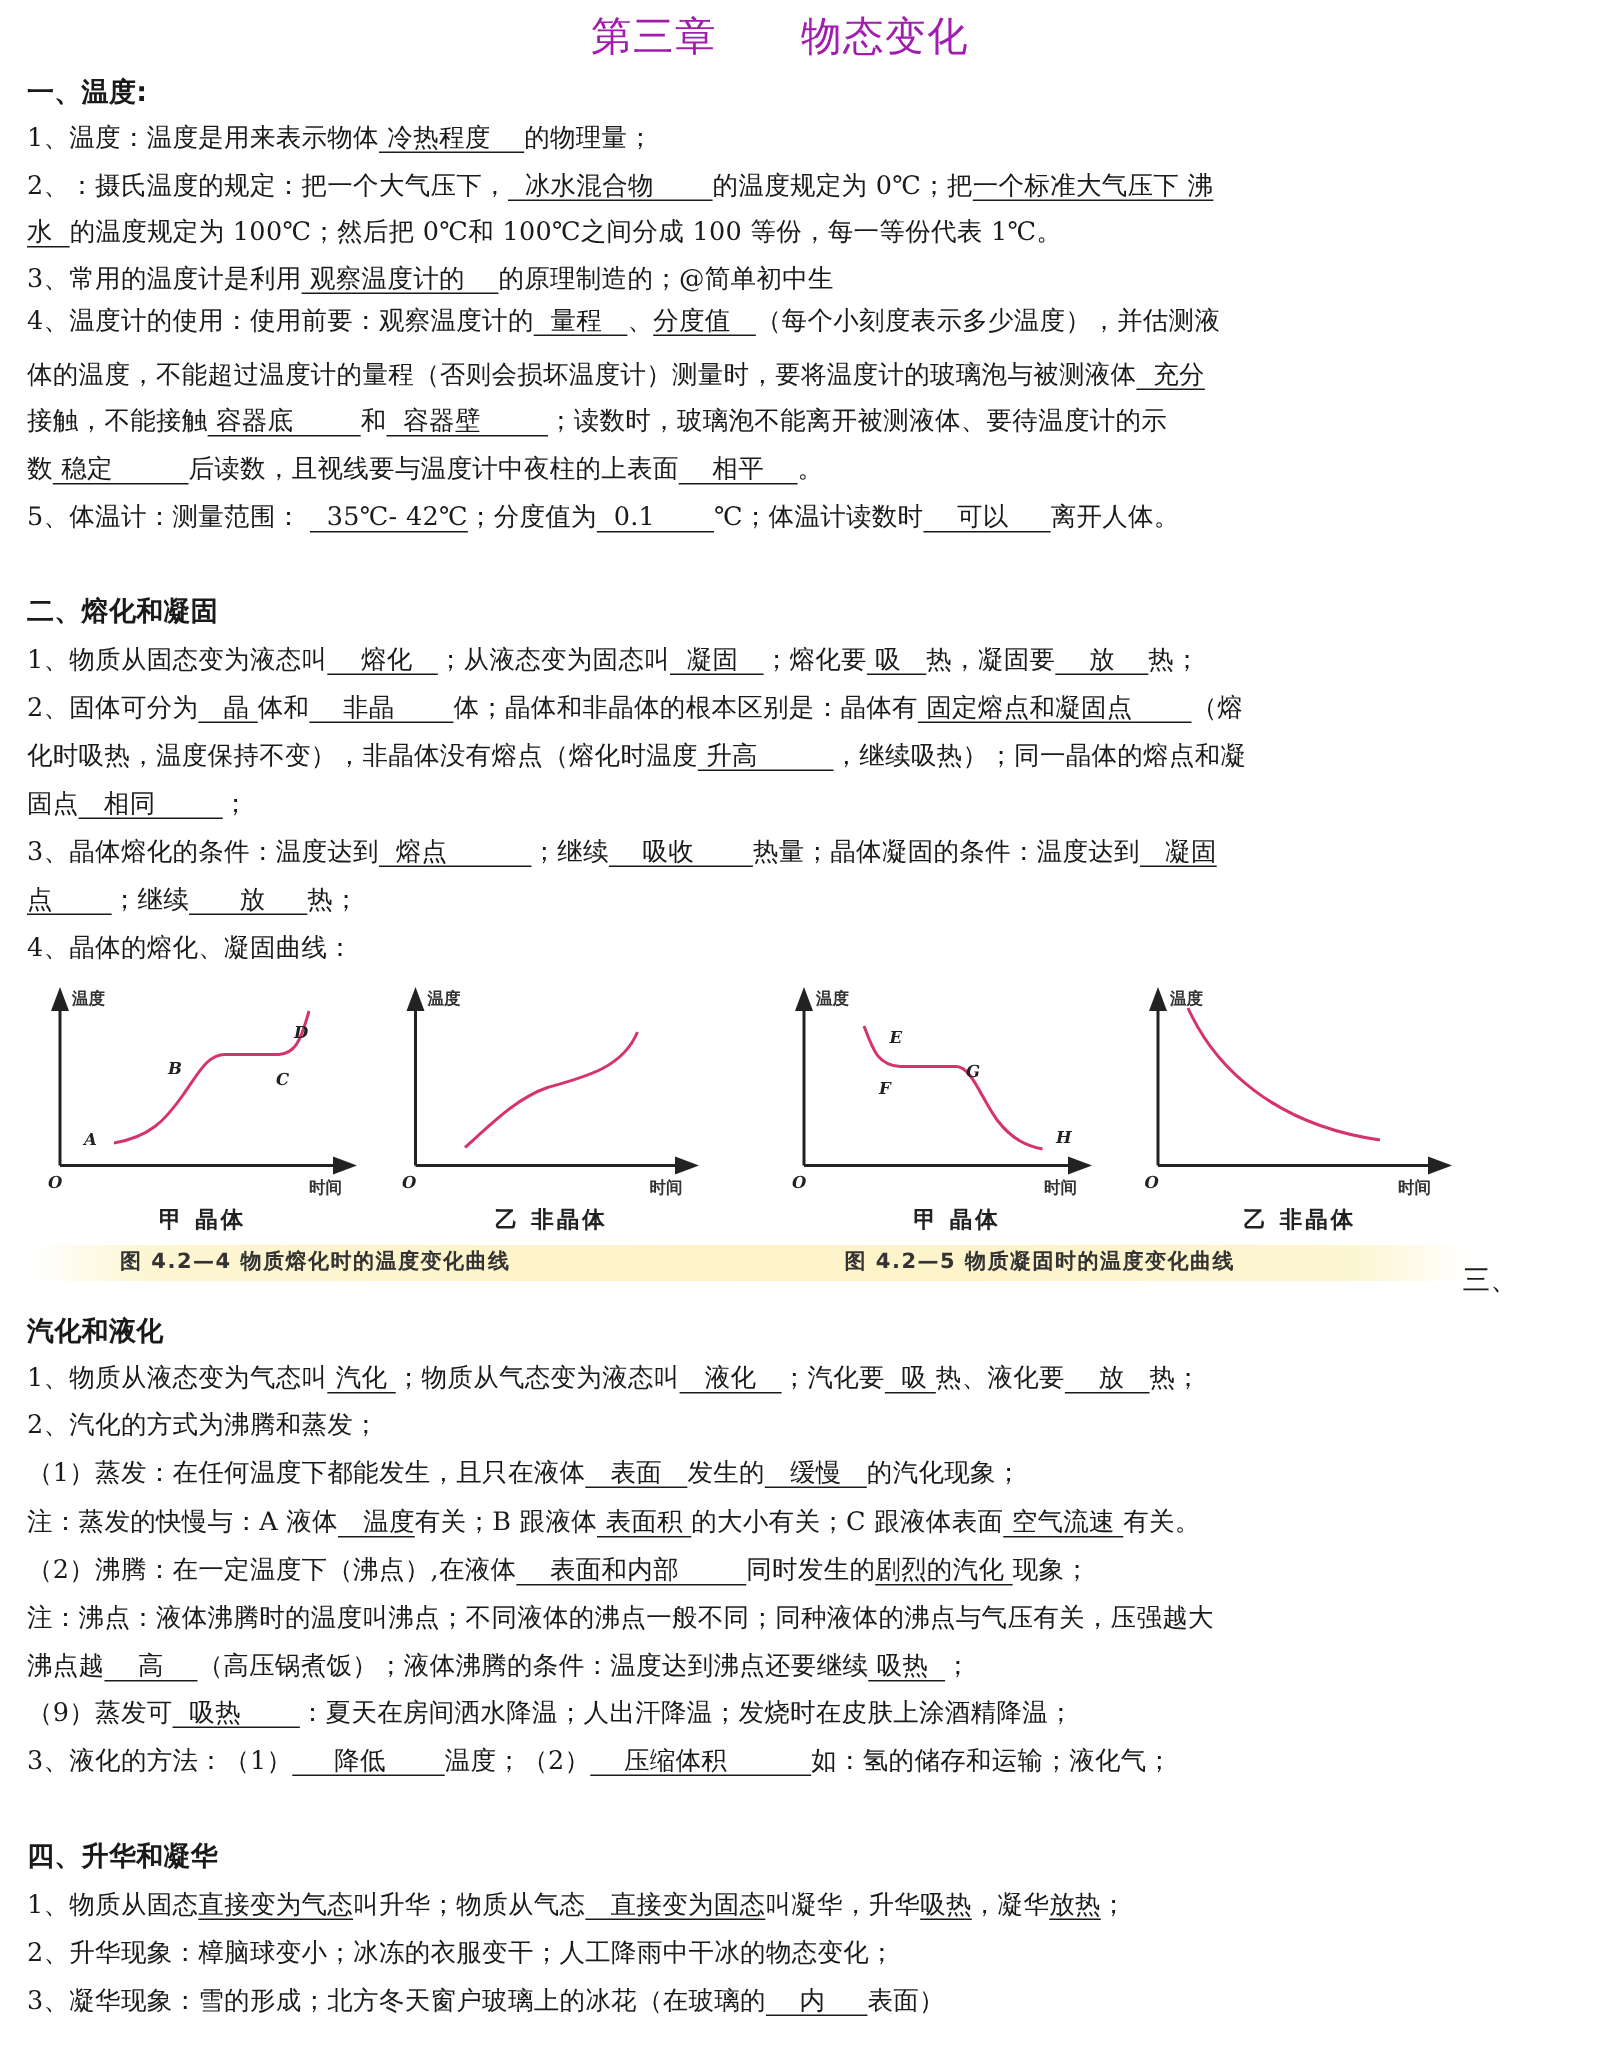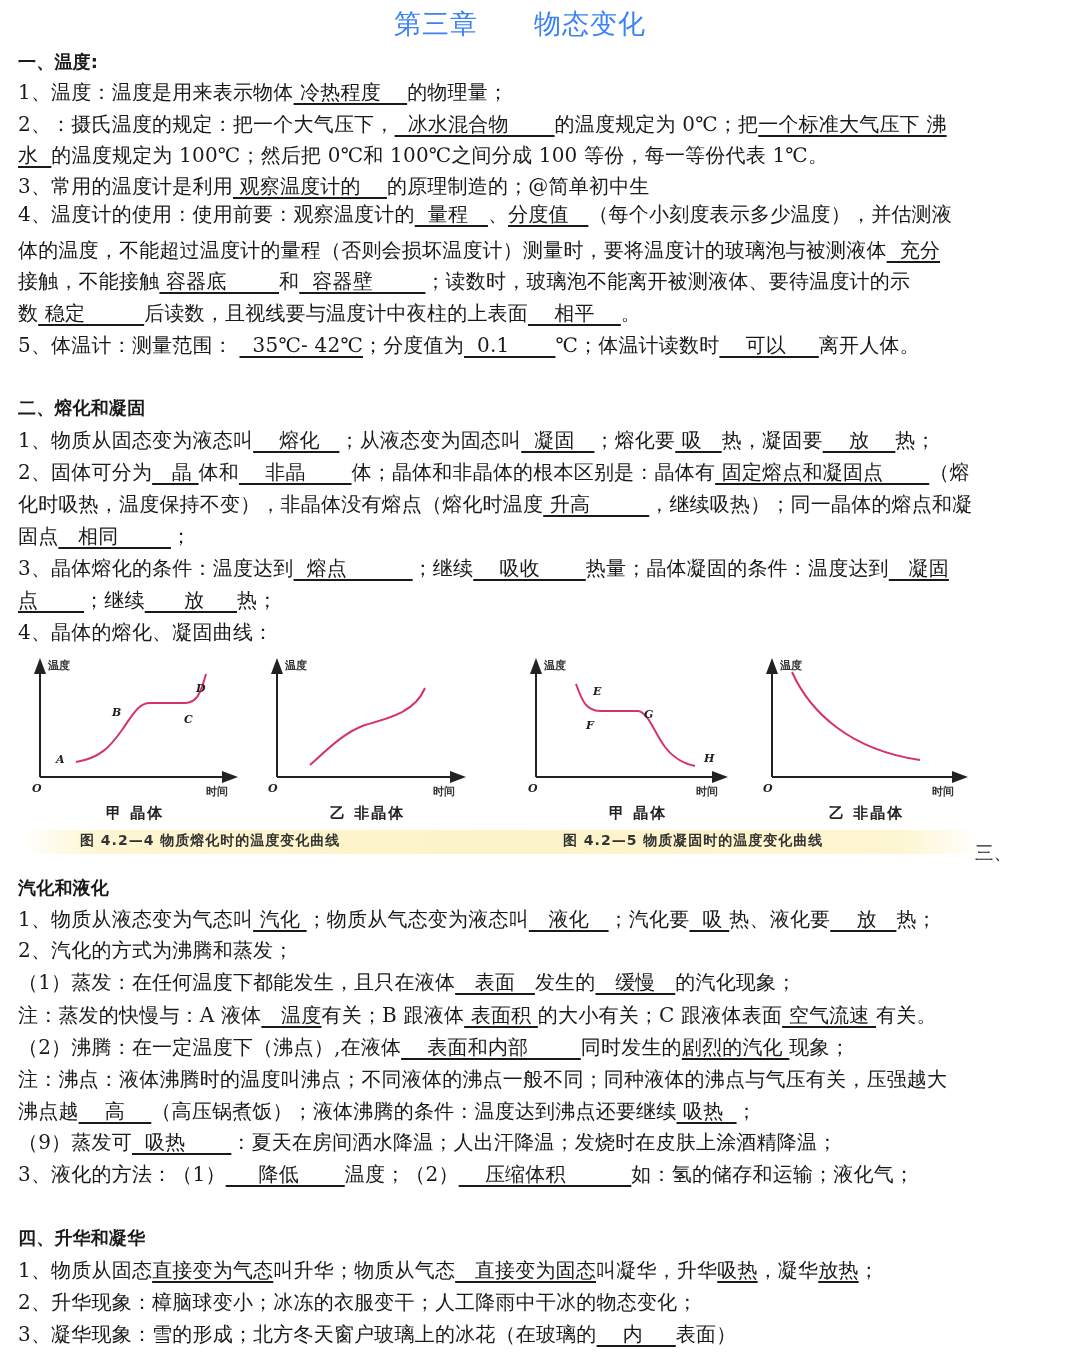--- a/index.html
+++ b/index.html
@@ -4,25 +4,25 @@
 <style>
   html, body { margin: 0; padding: 0; background: #ffffff; }
   body {
     width: 1080px; height: 1365px; overflow: hidden; position: relative;
     font-family: "DejaVu Serif", "Liberation Serif", serif;
     color: #1a1a1a;
   }
   .title {
     position: absolute; top: 6px; left: 0; width: 1040px; text-align: center;
     font-family: "DejaVu Sans", "Liberation Sans", sans-serif;
-    font-size: 27px; color: #3b82f6; letter-spacing: 1px;
+    font-size: 27px; color: #a21caf; letter-spacing: 1px;
   }
   .title .gap { display: inline-block; width: 56px; }
   .line {
-    position: absolute; left: 18px; font-size: 20px; line-height: 24px;
+    position: absolute; left: 18px; font-size: 17px; line-height: 24px;
     white-space: nowrap; letter-spacing: 0.2px;
   }
   .h { font-weight: bold; font-family: "DejaVu Sans", "Liberation Sans", sans-serif; font-size: 18px; }
   .u { text-decoration: underline; text-underline-offset: 4px; white-space: pre; }
   .fig { position: absolute; top: 652px; left: 20px; width: 1000px; height: 210px; }
   .caption-band {
     position: absolute; left: 0; width: 960px; top: 178px; height: 24px;
     background: linear-gradient(90deg, #ffffff 0%, #fdf6d2 8%, #fdf3c8 50%, #fdf6d2 92%, #ffffff 100%);
   }
   .cap {

